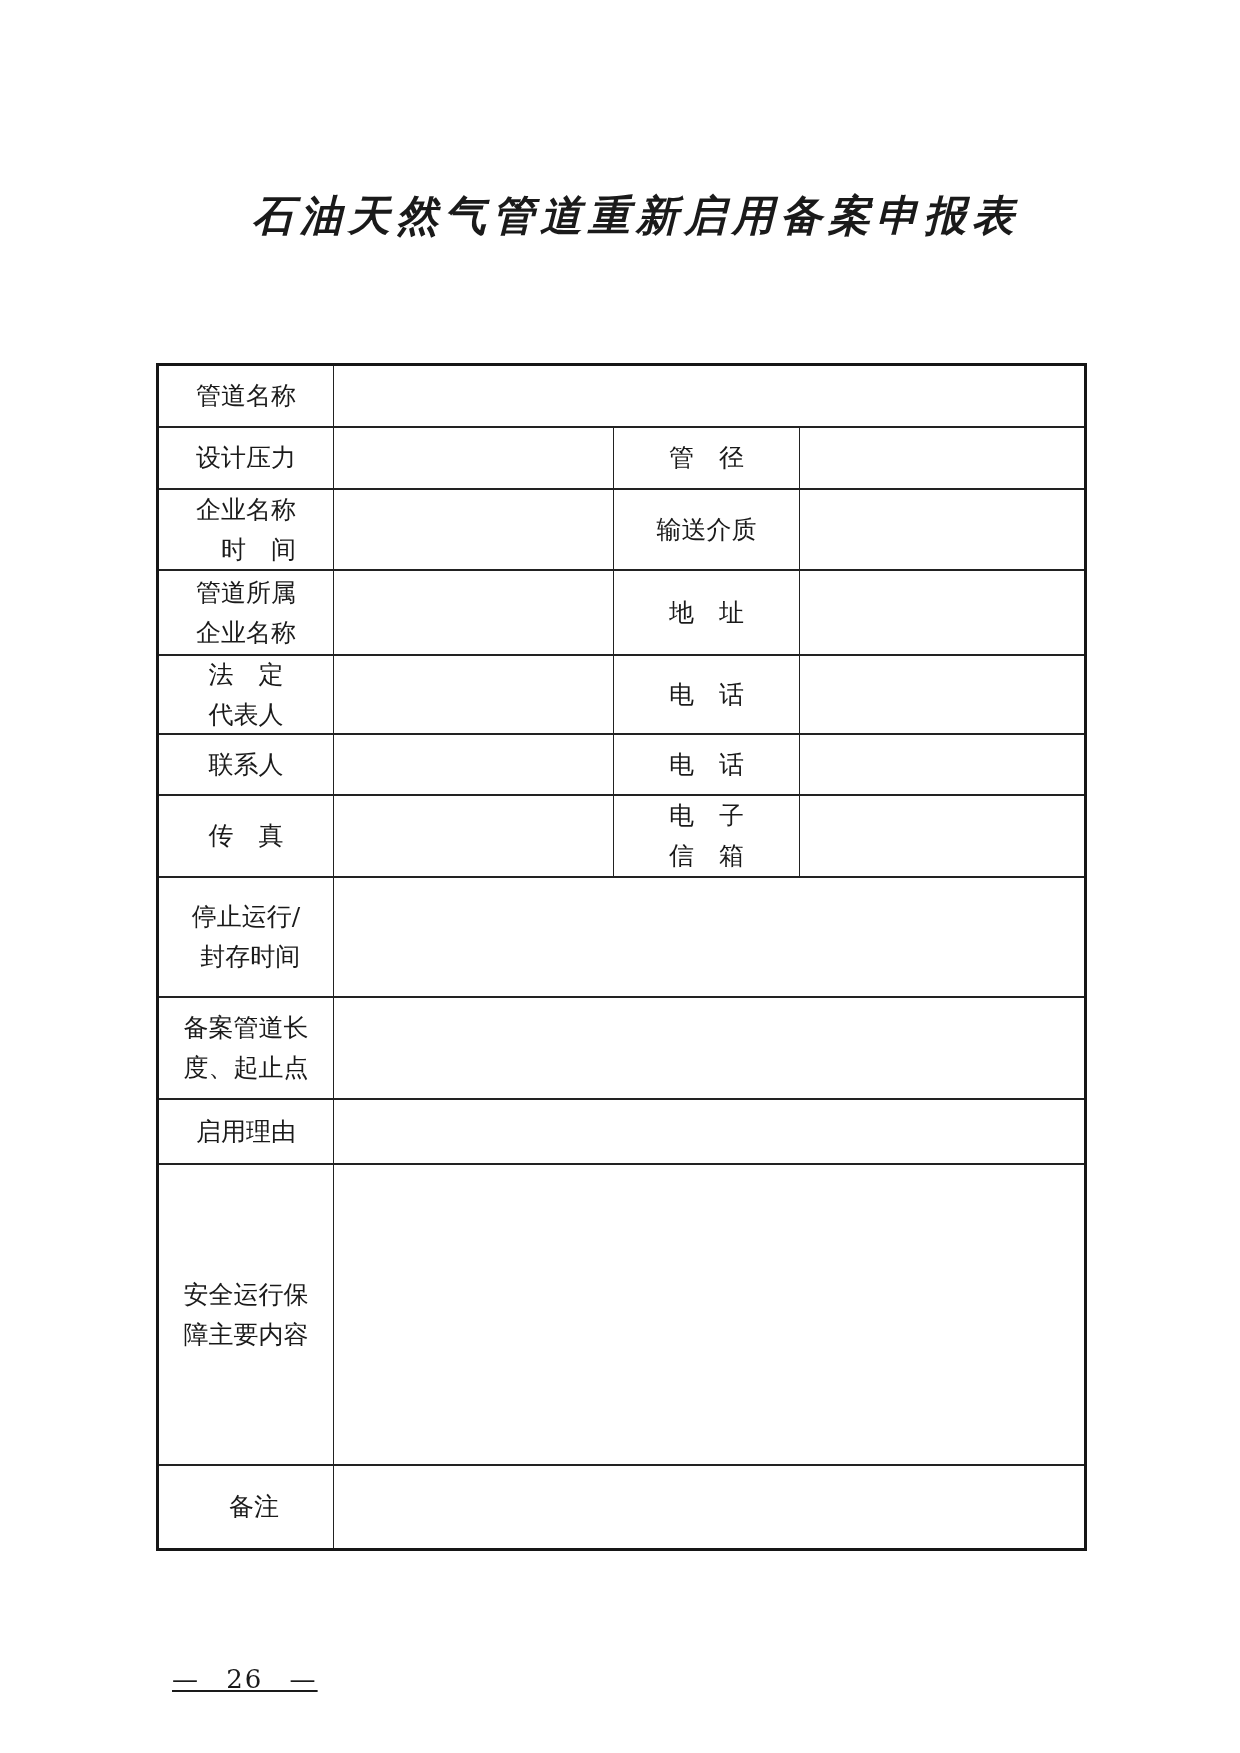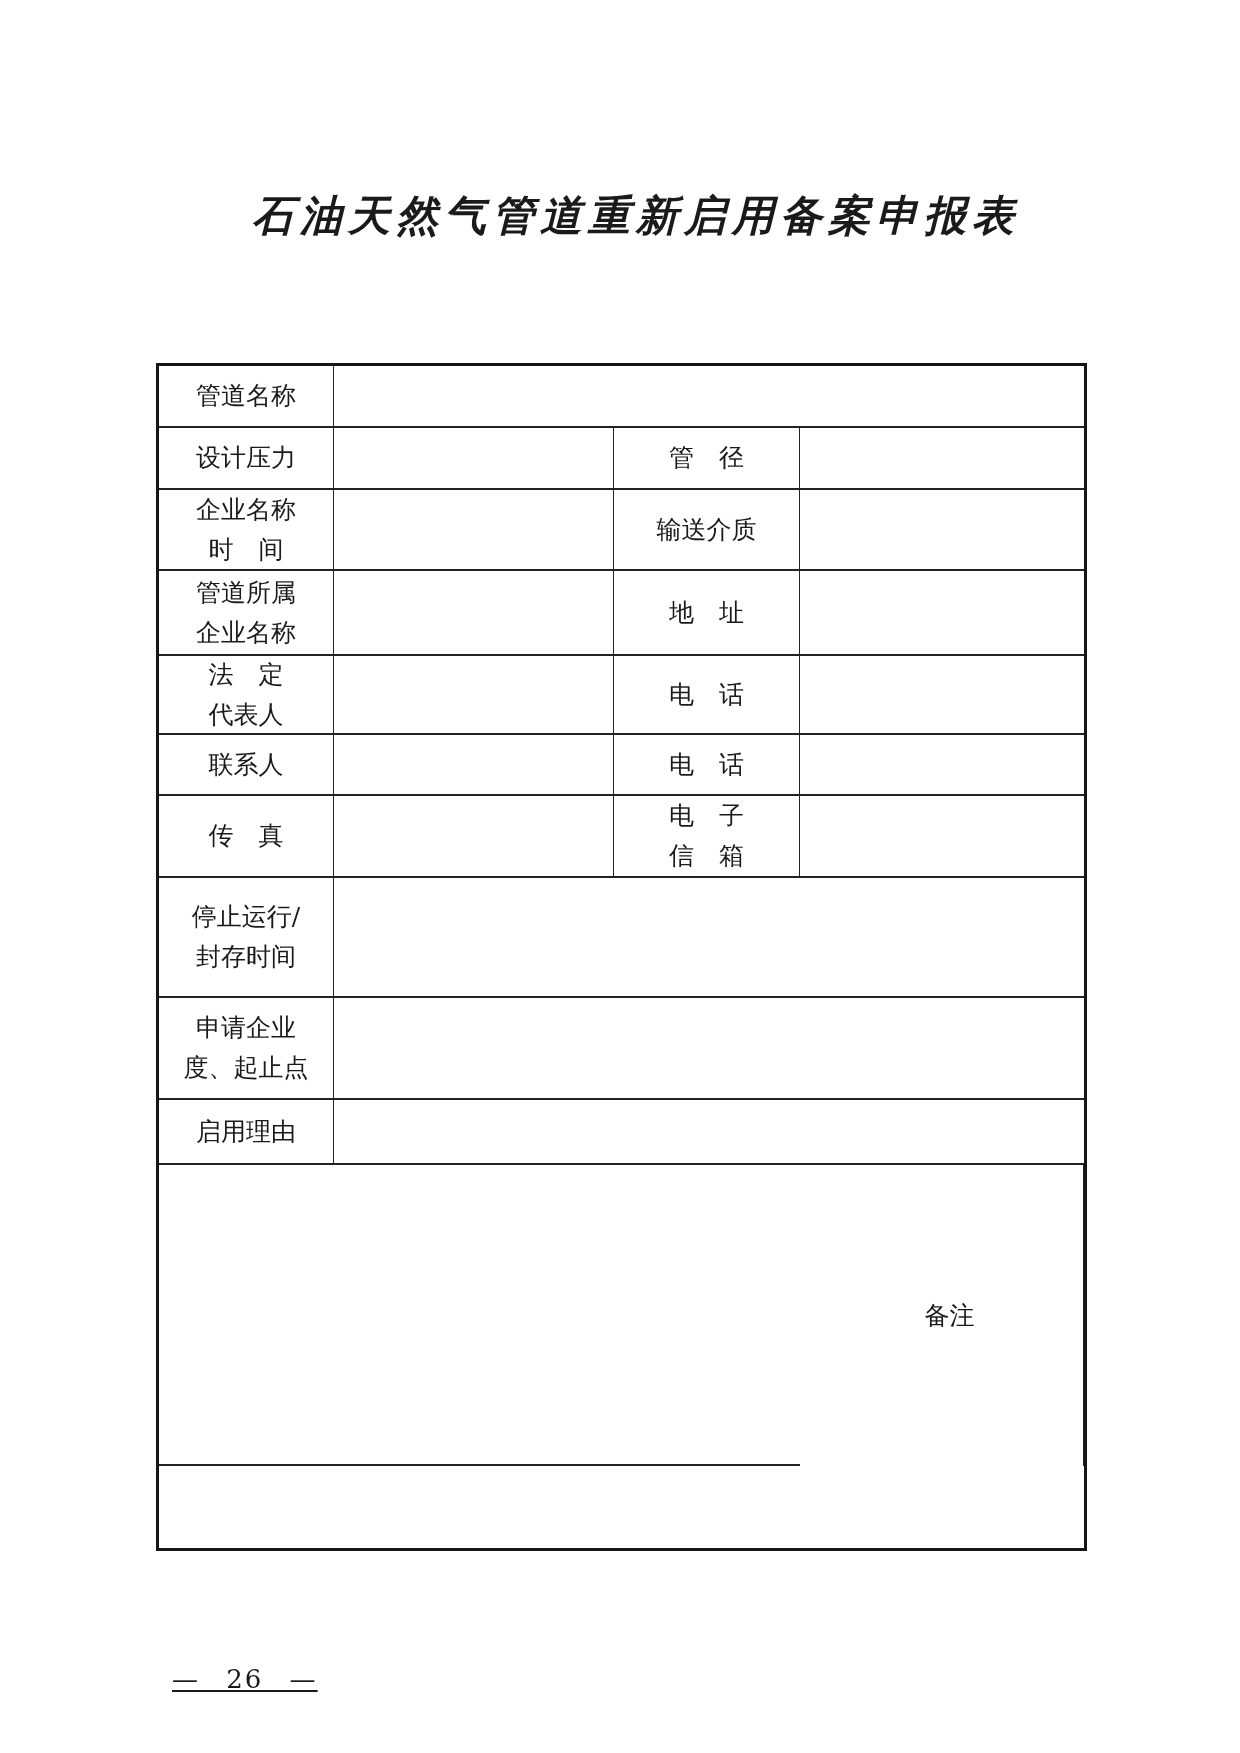--- a/index.html
+++ b/index.html
@@ -62,21 +62,21 @@
     display: flex;
     align-items: center;
     justify-content: center;
     overflow: hidden;
   }
   .cell.end   { border-right: none; }
   .cell.final { border-bottom: none; padding-left: 16px; }
   .span3 { grid-column: span 3; }
   .label-text {
     white-space: pre-line;
-    text-align: center;
+    text-align: right;
     font-size: 25px;
     line-height: 40px;
     font-weight: normal;
   }
   .page-number {
     position: absolute;
     left: 172px;
     top: 1664px;
     font-size: 26px;
     word-spacing: 16px;
@@ -157,30 +157,34 @@
     </div>
     <div class="cell end"></div>
 
     <div class="cell">
       <span class="label-text">停止运行/
 封存时间</span>
     </div>
     <div class="cell span3 end"></div>
 
     <div class="cell">
-      <span class="label-text">申请企业
+      <span class="label-text">备案管道长
 度、起止点</span>
     </div>
     <div class="cell span3 end"></div>
 
     <div class="cell">
       <span class="label-text">启用理由</span>
     </div>
     <div class="cell span3 end"></div>
 
+    <div class="cell">
+      <span class="label-text">安全运行保
+障主要内容</span>
+    </div>
     <div class="cell span3 end"></div>
 
     <div class="cell final">
       <span class="label-text">备注</span>
     </div>
     <div class="cell span3 end final"></div>
 
   </div>
 
   <div class="page-number">— 26 —</div>

